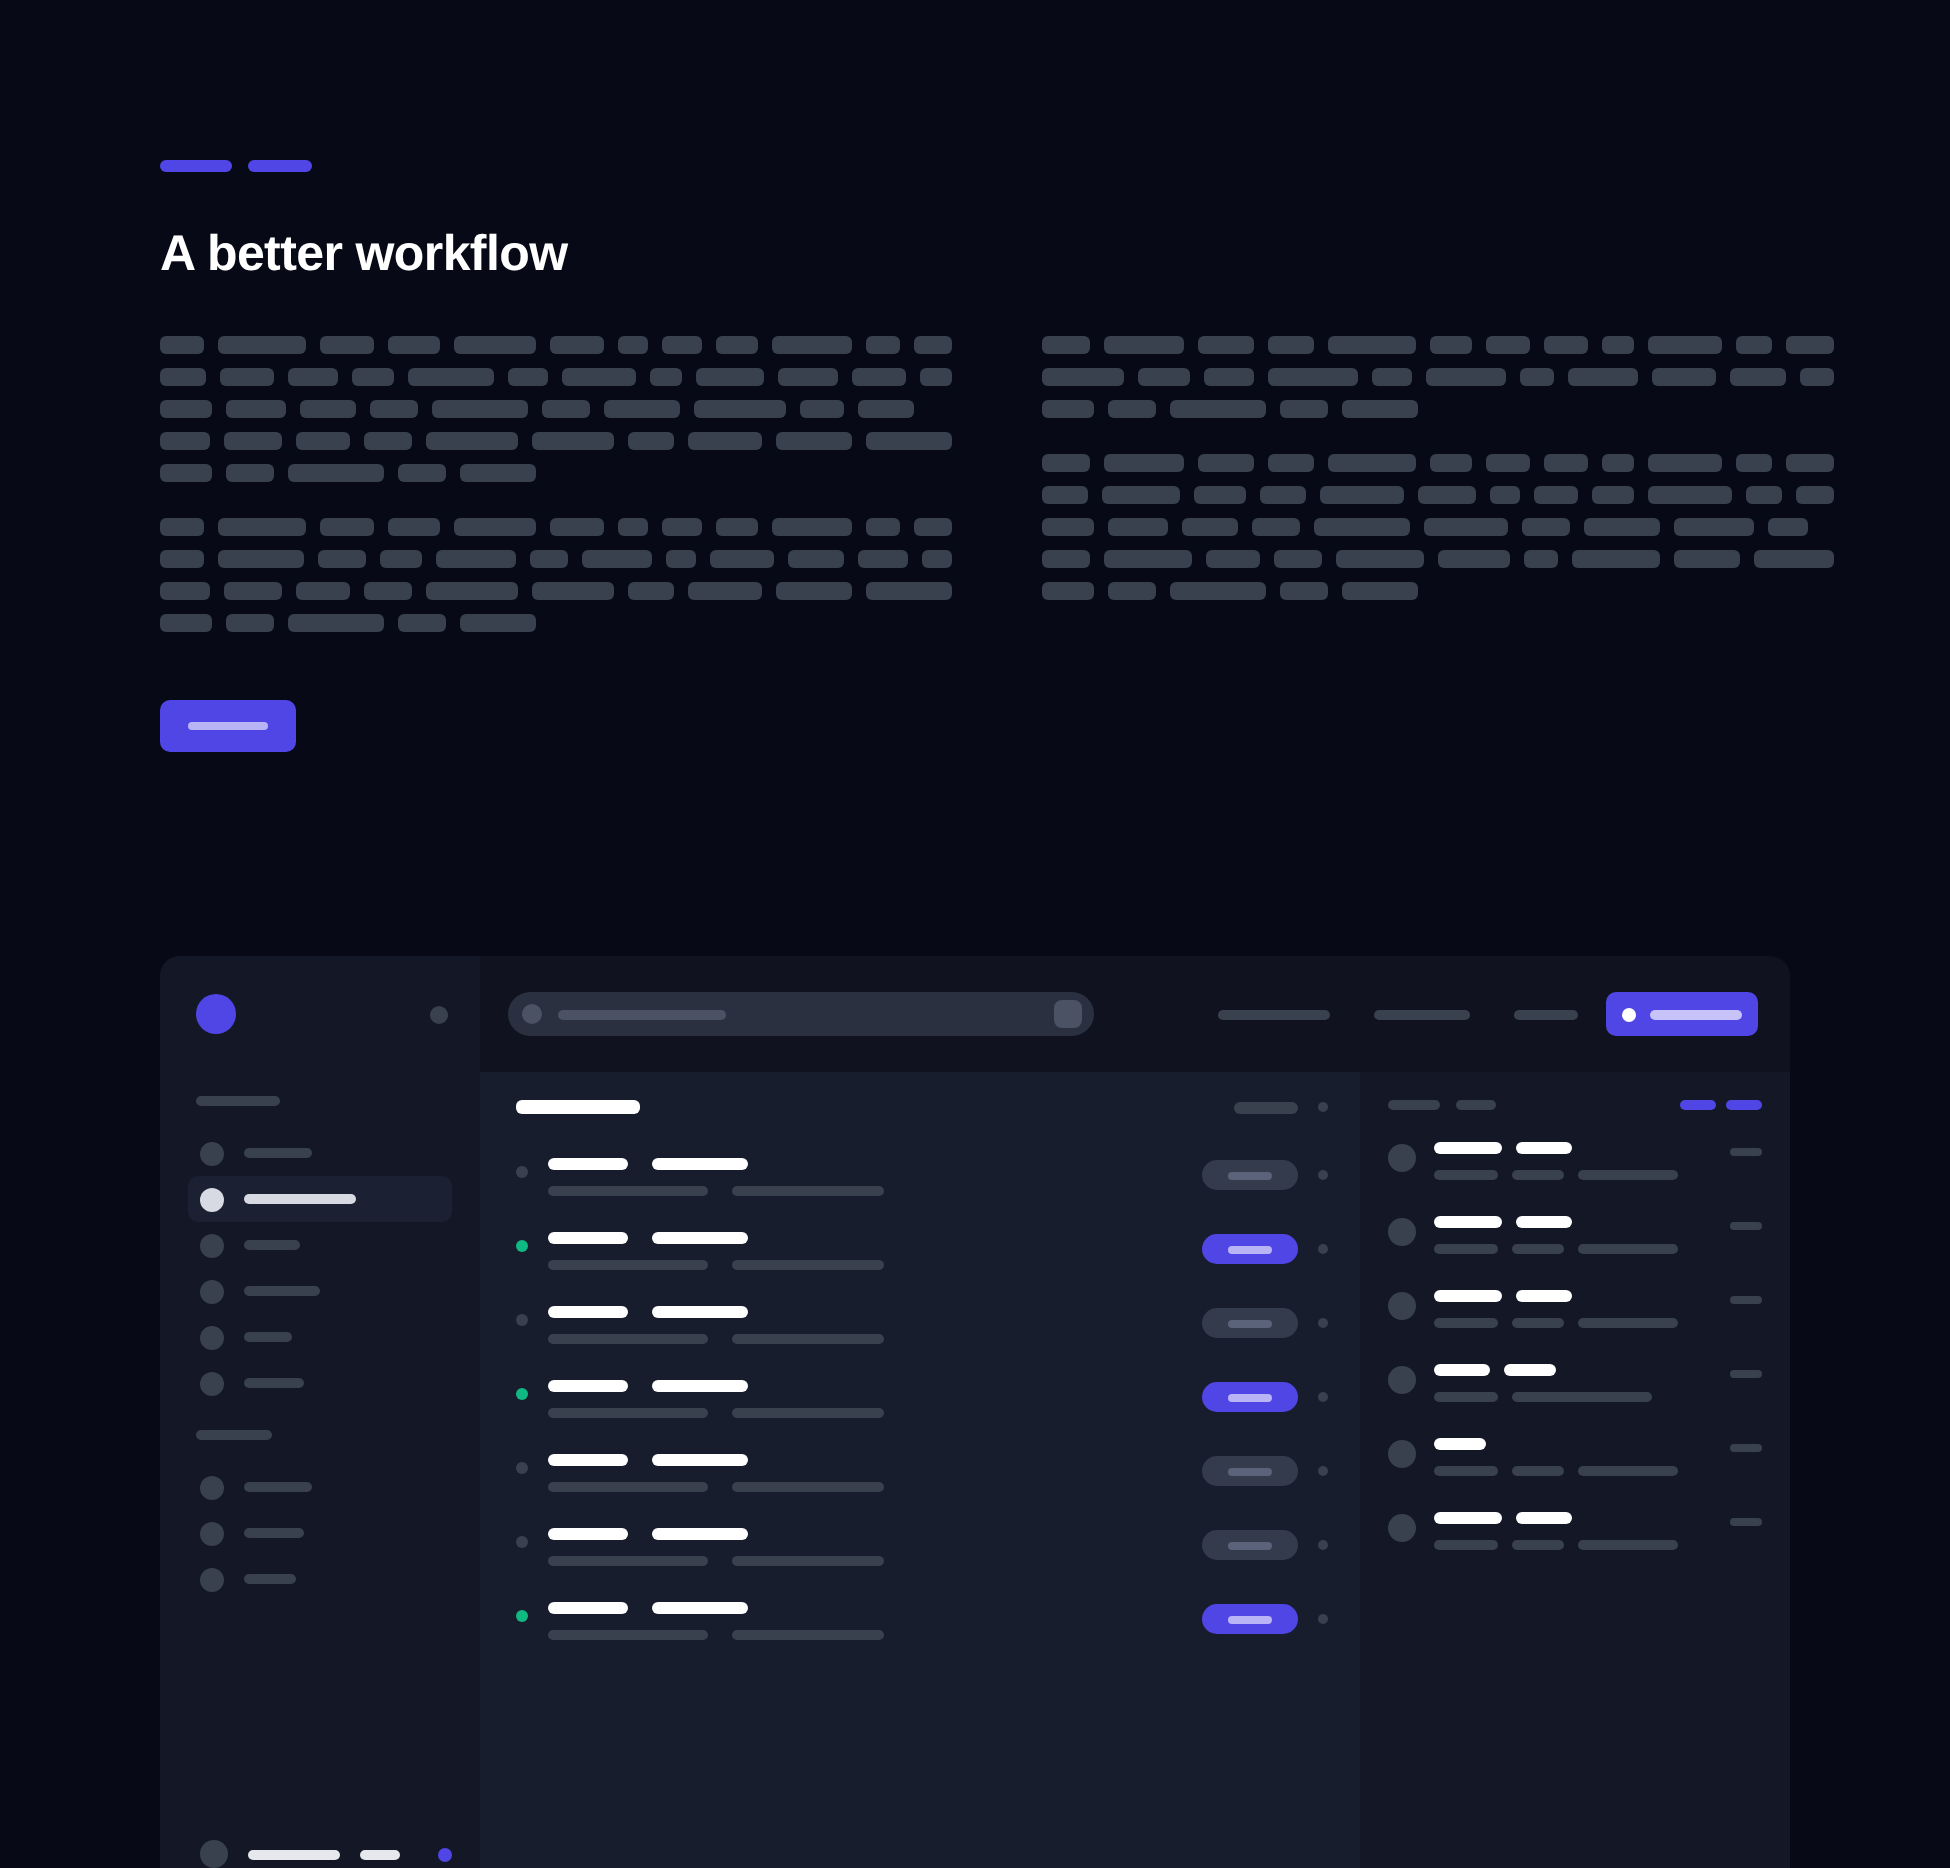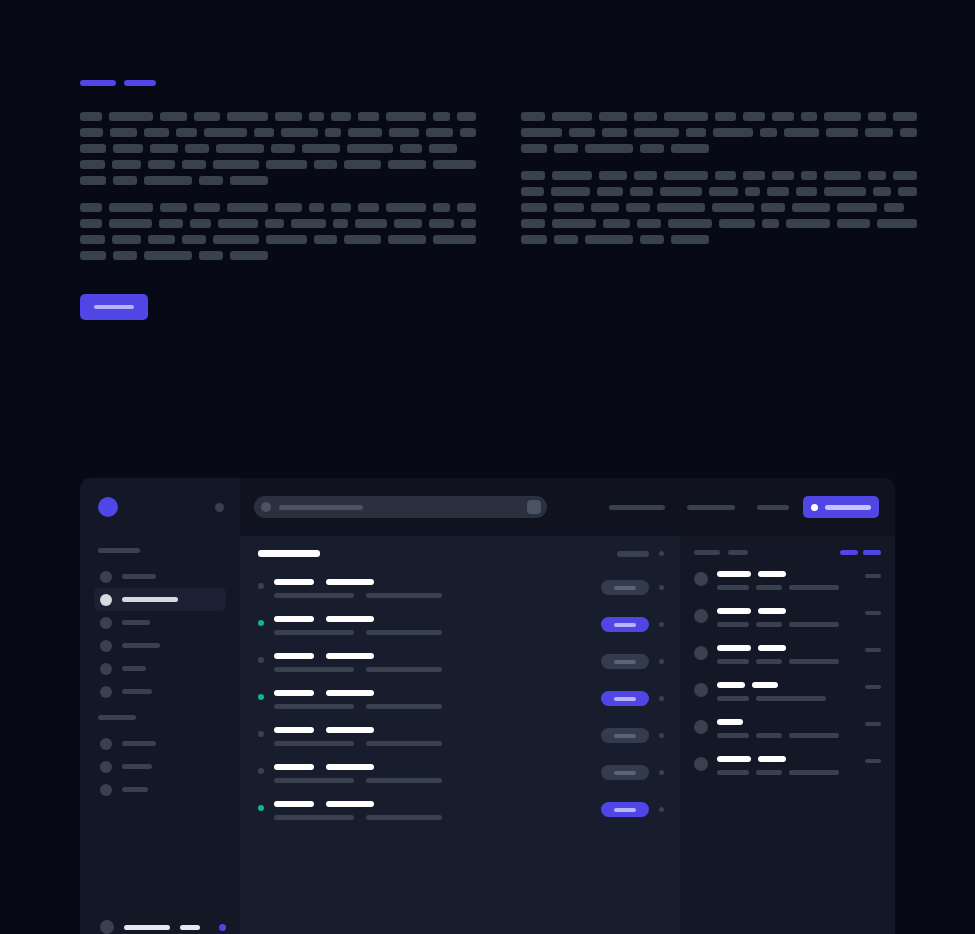--- a/index.html
+++ b/index.html
@@ -190,20 +190,21 @@
 </head>
 <body>
 
 <div id="page">
 
   <section class="hero">
     <div class="eyebrow">
       <span class="bar b1"></span>
       <span class="bar b2"></span>
     </div>
+    <h1>A better workflow</h1>
 
     <div class="cols">
       <div class="col" id="hero-col-0">
           <div class="para">
             <div class="lineRow">
               <span class="tk" style="width: 26px;"></span>
               <span class="tk" style="width: 52px;"></span>
               <span class="tk" style="width: 32px;"></span>
               <span class="tk" style="width: 30px;"></span>
               <span class="tk" style="width: 48px;"></span>

